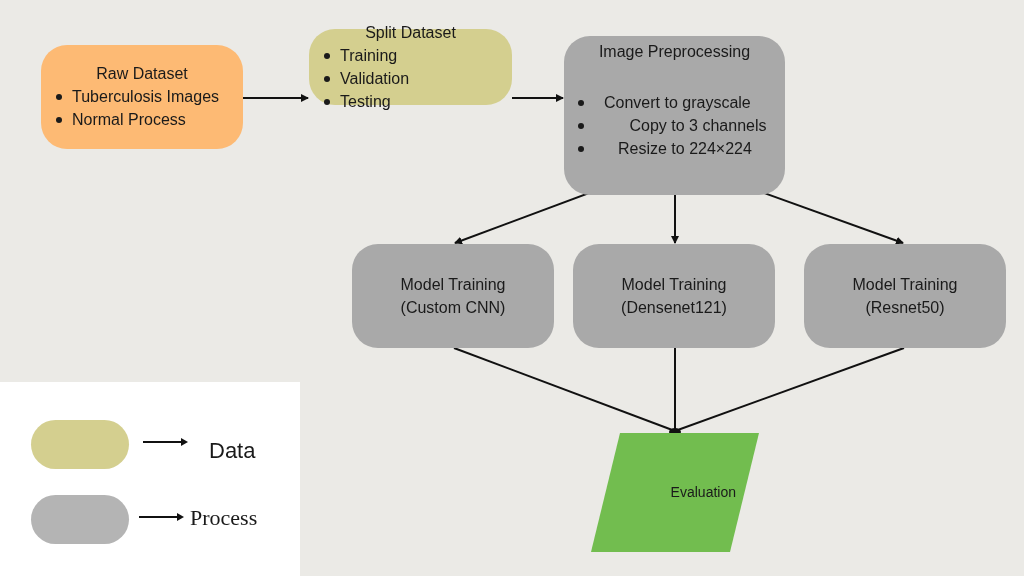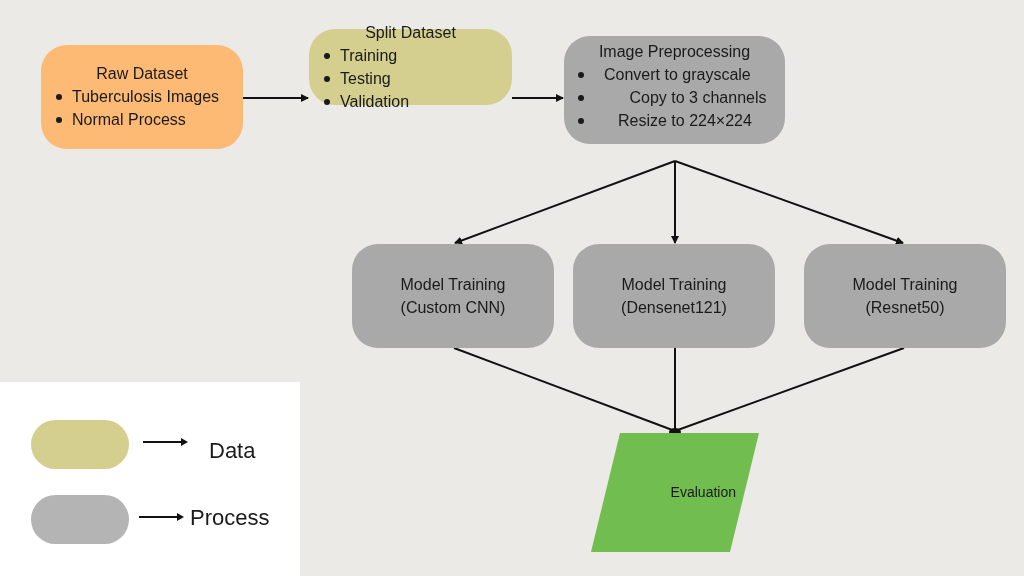--- a/index.html
+++ b/index.html
@@ -18,45 +18,45 @@
     .proc-node { background:#a9a9a9; }
     .node-title { font-size:16px; text-align:center; line-height:22px; }
     .node ul { list-style:none; margin:0; padding:0; }
     .node li { font-size:16px; line-height:23px; position:relative; padding-left:31px; }
     .node li::before {
       content:""; position:absolute; left:15px; top:9px;
       width:6px; height:6px; border-radius:50%; background:#1a1a1a;
     }
     #n-raw { left:41px; top:45px; width:202px; height:104px; padding-left:0; }
     #n-split { left:309px; top:29px; width:203px; height:76px; }
-    #n-pre { left:564px; top:36px; width:221px; height:108px; justify-content:flex-start; padding-top:5px; }
+    #n-pre { left:564px; top:36px; width:221px; height:159px; justify-content:flex-start; padding-top:5px; }
     #n-pre li { padding-left:40px; }
     #n-pre li::before { left:14px; }
-    #n-pre li.c1 { padding-left:40px; }
+    #n-pre li.c1 { padding-left:40px;margin-top:28px; }
     #n-pre li.c2 { padding-left:47px;text-align:center; }
     #n-pre li.c3 { padding-left:54px; }
     .model { width:202px; height:104px; text-align:center; top:244px; }
     .model .node-title { font-size:16px; line-height:23px; }
     #n-m1 { left:352px; }
     #n-m2 { left:573px; }
     #n-m3 { left:804px; }
     #eval-shape { position:absolute; left:0; top:0; }
     #eval-label {
       position:absolute; left:568px; top:484px; width:168px; text-align:right;
       font-size:14px; color:#1a1a1a;
     }
     #legend {
       position:absolute; left:0; top:382px; width:300px; height:194px; background:#ffffff;
     }
     .legend-pill { position:absolute; left:31px; width:98px; height:49px; border-radius:25px; }
     #pill-data { top:38px; background:#d4cf8f; }
     #pill-proc { top:113px; background:#b4b4b4; }
     .legend-text { position:absolute; font-size:22px; }
     #lt-data { left:209px; top:56px; }
-    #lt-proc { left:190px; top:123px; }
+    #lt-proc { left:190px; top:123px;font-family:Liberation Serif, serif; }
     svg#arrows { position:absolute; left:0; top:0; pointer-events:none; }
   </style>
 </head>
 <body style="background: rgb(235, 234, 230);">
 
 <svg id="arrows" width="1024" height="576">
   <defs>
     <marker id="ah" markerWidth="8" markerHeight="8" refX="7" refY="4" orient="auto" markerUnits="userSpaceOnUse">
       <path d="M0,0 L8,4 L0,8 z" fill="#111"></path>
     </marker>
@@ -78,22 +78,22 @@
   <ul>
     <li>Tuberculosis Images</li>
     <li>Normal Process</li>
   </ul>
 </div>
 
 <div class="node data-node" id="n-split" style="background: rgb(212, 207, 143);">
   <div class="node-title">Split Dataset</div>
   <ul>
     <li>Training</li>
+    <li>Validation</li>
     <li>Testing</li>
-    <li>Validation</li>
   </ul>
 </div>
 
 <div class="node proc-node" id="n-pre" style="background: rgb(169, 169, 169);">
   <div class="node-title">Image Preprocessing</div>
   <ul>
     <li class="c1">Convert to grayscale</li>
     <li class="c2">Copy to 3 channels</li>
     <li class="c3">Resize to 224×224</li>
   </ul>

